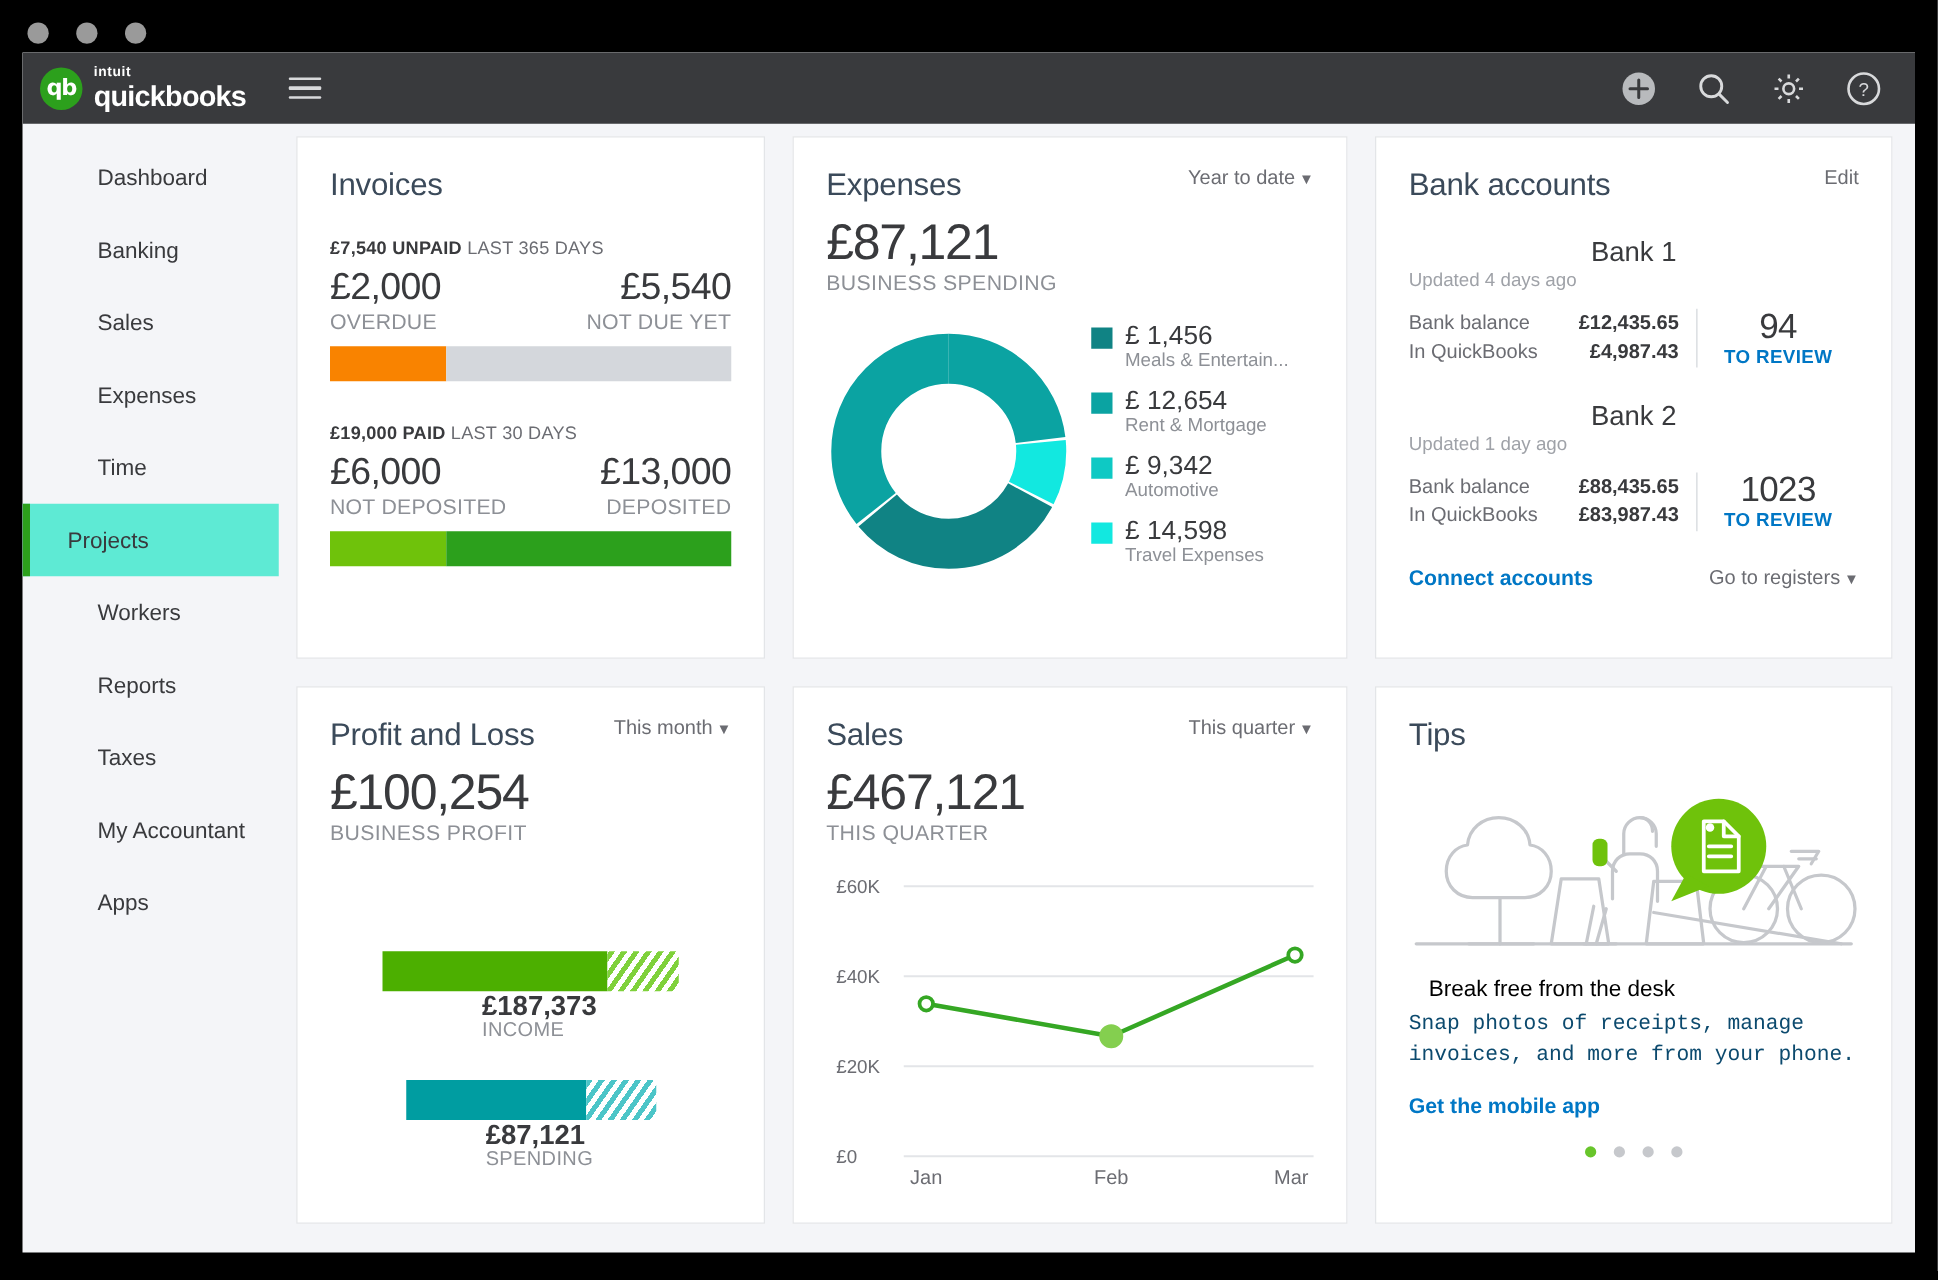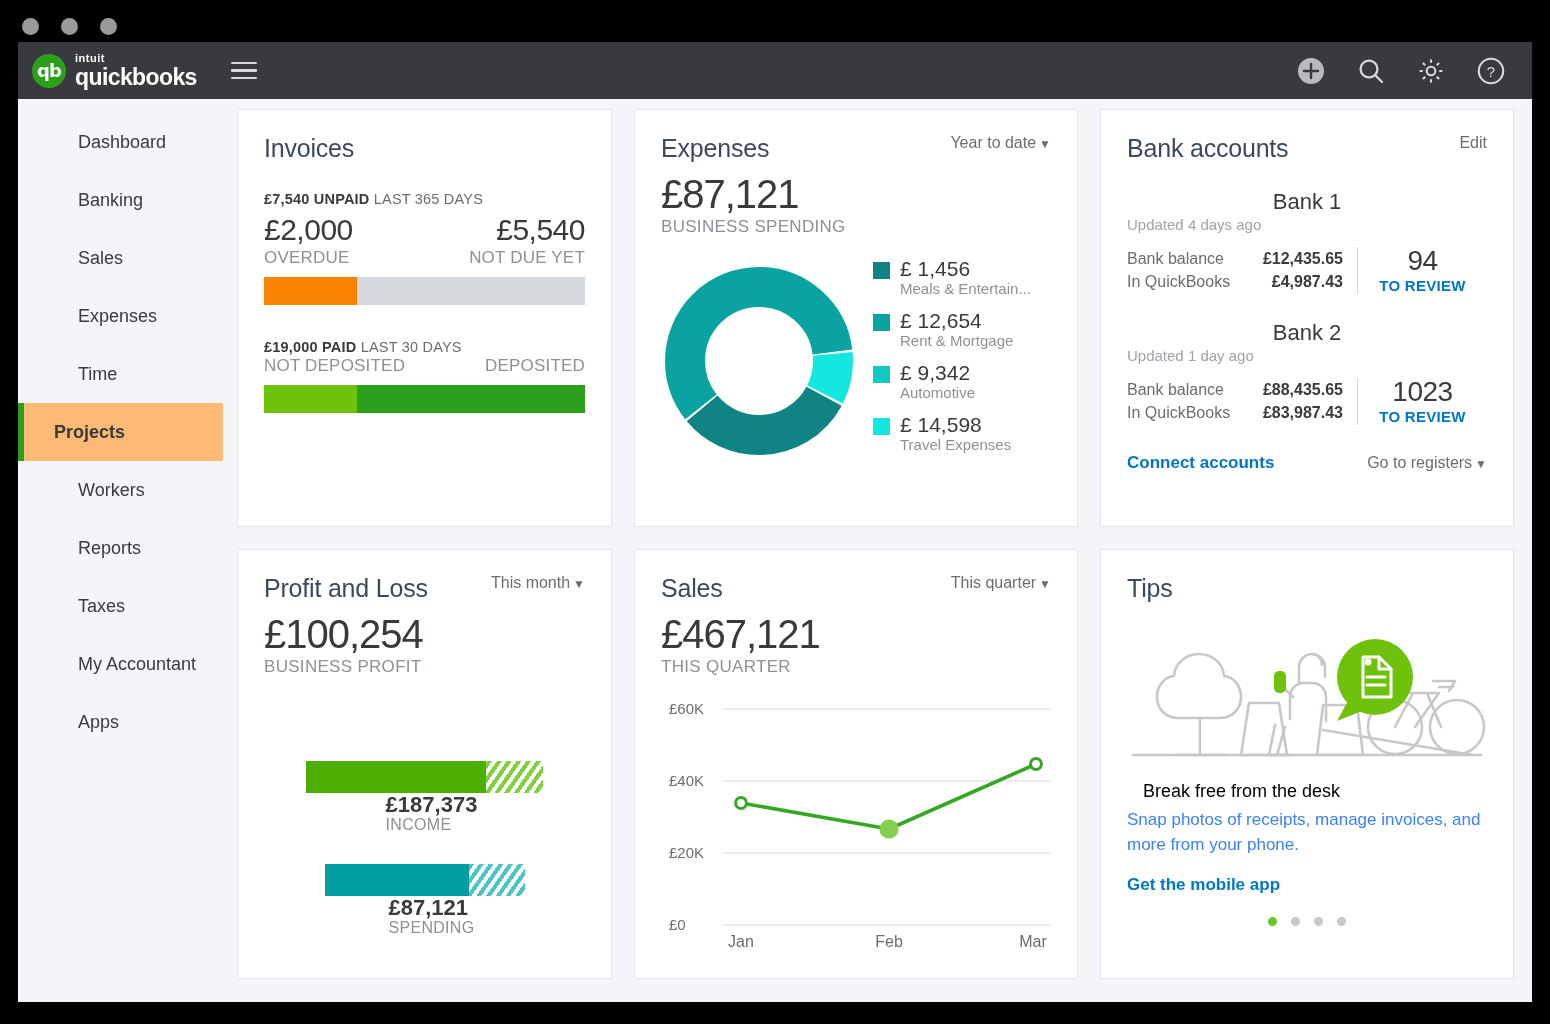--- a/index.html
+++ b/index.html
@@ -41,21 +41,21 @@
   .top-icons .ic { width: 30px; height: 30px; display: flex; align-items: center; justify-content: center; cursor: pointer; }
 
   
   .body { display: flex; height: 903px; }
   .sidebar { width: 205px; padding-top: 14px; flex-shrink: 0; }
   .nav-item {
     height: 58px; display: flex; align-items: center;
     padding-left: 60px; color: #393a3d; font-size: 18px;
     position: relative; cursor: pointer;
   }
-  .nav-item.active { background: #fdba74; font-weight: bold; padding-left: 36px; }
+  .nav-item.active { background: #5eead4; font-weight: normal; padding-left: 36px; }
   .nav-item.active::before {
     content: ""; position: absolute; left: 0; top: 0; bottom: 0;
     width: 6px; background: #2ca01c;
   }
 
   
   .main { flex: 1; padding: 10px 18px 0 14px; }
   .grid { display: grid; grid-template-columns: 1fr 1fr 1fr; gap: 22px; }
   .card {
     background: #fff; border: 1px solid #e3e5e8;
@@ -120,21 +120,21 @@
 
   
   .chart { margin-top: 22px; position: relative; height: 250px; }
   .chart svg { display: block; }
   .tick-y { font-size: 15px; fill: #6b6c72; }
   .tick-x { font-size: 16px; fill: #6b6c72; }
 
   
   .tips-art { margin-top: 12px; display: flex; justify-content: center; }
   .tips-h { font-size: 18px; color: #000000; margin-top: 16px; margin-left: 16px; }
-  .tips-p { font-size: 17px; color: #3b82f6; line-height: 1.45; margin-top: 6px; }
+  .tips-p { font-size: 17px; color: #0c4a6e; line-height: 1.45; margin-top: 6px; font-family: Liberation Mono, monospace; }
   .tips-link { font-size: 17px; color: #0077c5; font-weight: bold; margin-top: 18px; cursor: pointer; }
   .dots { display: flex; justify-content: center; gap: 14px; margin-top: 22px; }
   .dots i { width: 9px; height: 9px; border-radius: 50%; background: #c6c8cc; display: block; cursor: pointer; }
   .dots i.on { background: #68c52b; }
 </style>
 </head>
 <body>
 
 <div class="window">
 
@@ -220,20 +220,24 @@
           <div class="bar">
             <i style="width:29%;background:#f98300"></i>
             <i style="width:71%;background:#d4d7dc"></i>
           </div>
 
           <div class="inv-block-2">
             <div class="inv-caption" style="margin-top:0">
               <b>£19,000</b>
               <b>PAID</b>
               <span>LAST 30 DAYS</span>
+            </div>
+            <div class="inv-row">
+              <span class="inv-amt">£6,000</span>
+              <span class="inv-amt">£13,000</span>
             </div>
             <div class="inv-lbl-row">
               <span class="inv-lbl">NOT DEPOSITED</span>
               <span class="inv-lbl">DEPOSITED</span>
             </div>
             <div class="bar">
               <i style="width:29%;background:#6fc20b"></i>
               <i style="width:71%;background:#2ca01c"></i>
             </div>
           </div>

